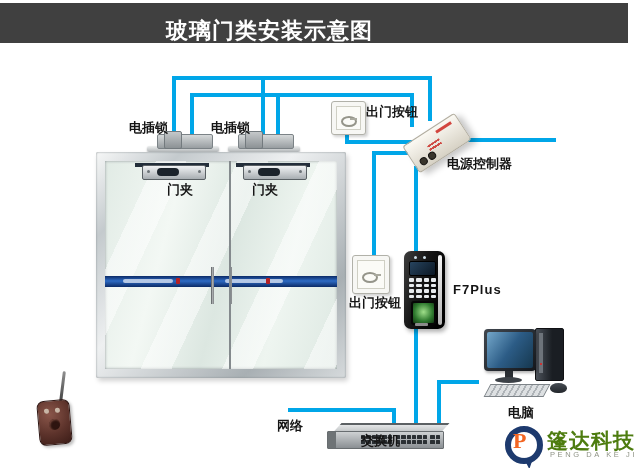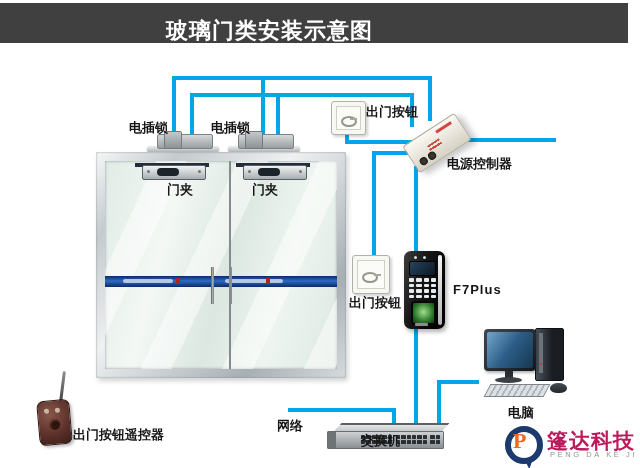--- a/index.html
+++ b/index.html
@@ -108,21 +108,21 @@
   .remote-dot{position:absolute;top:7px;width:5px;height:5px;border-radius:50%;background:#c8b6a6;}
   .remote-knob{position:absolute;left:10px;top:18px;width:11px;height:11px;border-radius:50%;background:#2e1410;
       box-shadow:inset 1px 1px 2px #7a4a3e;}
   
   .logo-ring{position:absolute;left:505px;top:426px;width:26px;height:26px;border:6px solid #1d3a6e;
       border-radius:50%;background:#fff;}
   .logo-p{position:absolute;left:513px;top:428px;font-size:22px;font-weight:bold;color:#f26522;
       font-family:"Liberation Serif","DejaVu Serif",serif;}
   .logo-tail{position:absolute;left:522px;top:459px;width:0;height:0;border-left:9px solid transparent;
       border-top:9px solid #1d3a6e;transform:rotate(18deg);}
-  .logo-cn{position:absolute;left:547px;top:427px;font-size:21px;font-weight:bold;color:#be185d;
+  .logo-cn{position:absolute;left:547px;top:427px;font-size:21px;font-weight:bold;color:#4d7c0f;
       letter-spacing:1px;white-space:nowrap;}
   .logo-en{position:absolute;left:550px;top:450px;font-size:7.5px;color:#8f9386;letter-spacing:2.6px;white-space:nowrap;}
 </style>
 </head>
 <body>
 
 <div id="stage">
 
   <div class="header">
     <div class="title">玻璃门类安装示意图</div>
@@ -301,21 +301,20 @@
   </div>
 
   <div class="lbl" style="left:129px;top:119px">电插锁</div>
   <div class="lbl" style="left:211px;top:119px">电插锁</div>
   <div class="lbl" style="left:167px;top:181px">门夹</div>
   <div class="lbl" style="left:252px;top:181px">门夹</div>
   <div class="lbl" style="left:366px;top:103px">出门按钮</div>
   <div class="lbl" style="left:447px;top:155px">电源控制器</div>
   <div class="lbl" style="left:349px;top:294px">出门按钮</div>
   <div class="lbl" style="left:453px;top:282px;letter-spacing:1px">F7Plus</div>
-  <div class="lbl" style="left:73px;top:426px">出门按钮遥控器</div>
   <div class="lbl" style="left:277px;top:417px">网络</div>
   <div class="lbl" style="left:361px;top:432px">交换机</div>
   <div class="lbl" style="left:508px;top:404px">电脑</div>
 
   <div>
     <div class="logo-ring"></div>
     <div class="logo-p">P</div>
     <div class="logo-tail"></div>
     <div class="logo-cn">篷达科技</div>
     <div class="logo-en">PENG DA KE JI</div>

